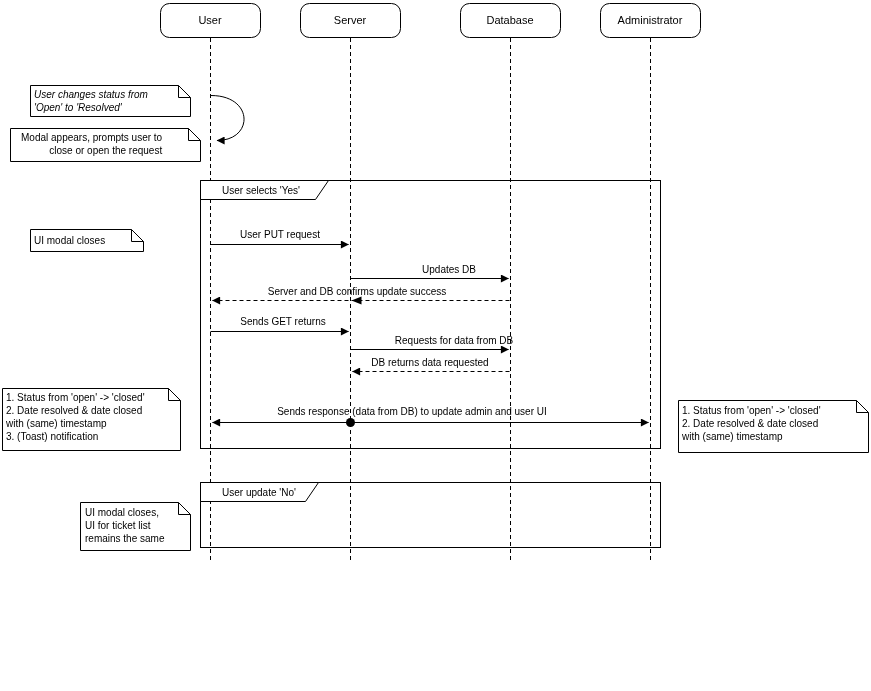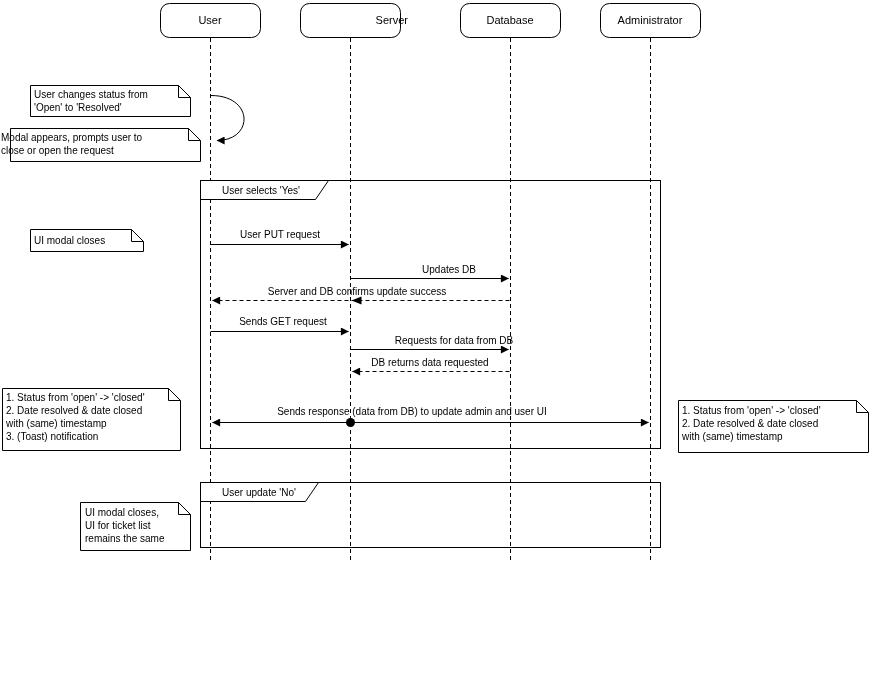--- a/index.html
+++ b/index.html
@@ -74,38 +74,38 @@
     <path d="M168.5,388.5 L168.5,400.5 L180.5,400.5" fill="none" stroke="#000"></path>
 
     <path d="M678.5,400.5 L856.5,400.5 L868.5,412.5 L868.5,452.5 L678.5,452.5 Z" fill="#fff" stroke="#000"></path>
     <path d="M856.5,400.5 L856.5,412.5 L868.5,412.5" fill="none" stroke="#000"></path>
 
     <path d="M80.5,502.5 L178.5,502.5 L190.5,514.5 L190.5,550.5 L80.5,550.5 Z" fill="#fff" stroke="#000"></path>
     <path d="M178.5,502.5 L178.5,514.5 L190.5,514.5" fill="none" stroke="#000"></path>
   </svg>
 
   <div class="actor-label" style="left:160px;">User</div>
-  <div class="actor-label" style="left:308px;text-align:right;">Server</div>
+  <div class="actor-label" style="left:300px;">Server</div>
   <div class="actor-label" style="left:460px;text-align:center;">Database</div>
   <div class="actor-label" style="left:600px;">Administrator</div>
 
   <div class="frame-label" style="left:222px; top:185px;">User selects 'Yes'</div>
   <div class="frame-label" style="left:222px; top:487px;">User update 'No'</div>
 
   <div class="msg-label" style="left:280px; top:229px;">User PUT request</div>
   <div class="msg-label" style="left:430px; top:264px;margin-left:19px;">Updates DB</div>
   <div class="msg-label" style="left:357px; top:286px;">Server and DB confirms update success</div>
-  <div class="msg-label" style="left:283px; top:316px;">Sends GET request</div>
+  <div class="msg-label" style="left:283px; top:316px;">Sends GET returns</div>
   <div class="msg-label" style="left:430px; top:335px;padding-left:48px;">Requests for data from DB</div>
   <div class="msg-label" style="left:430px; top:357px;">DB returns data requested</div>
   <div class="msg-label" style="left:412px; top:406px;">Sends response (data from DB) to update admin and user UI</div>
 
-  <div class="note-text" style="left:34px; top:88px;">User changes status from
+  <div class="note-text" style="left:34px; top:88px;font-style:italic;">User changes status from
 'Open' to 'Resolved'</div>
-  <div class="note-text" style="left:1px; top:131px;">Modal appears, prompts user to
+  <div class="note-text" style="left:21px; top:131px;text-align:right;">Modal appears, prompts user to
 close or open the request</div>
   <div class="note-text" style="left:34px; top:234px;">UI modal closes</div>
   <div class="note-text" style="left:6px; top:391px;">1. Status from 'open' -&gt; 'closed'
 2. Date resolved &amp; date closed
 with (same) timestamp
 3. (Toast) notification</div>
   <div class="note-text" style="left:682px; top:404px;">1. Status from 'open' -&gt; 'closed'
 2. Date resolved &amp; date closed
 with (same) timestamp</div>
   <div class="note-text" style="left:85px; top:506px;">UI modal closes,

